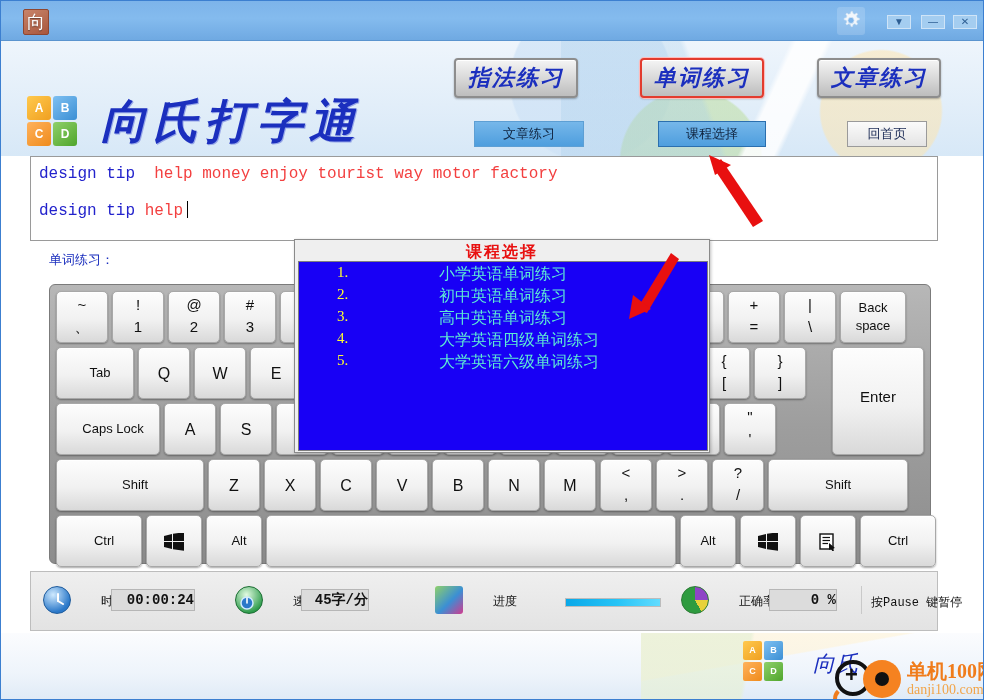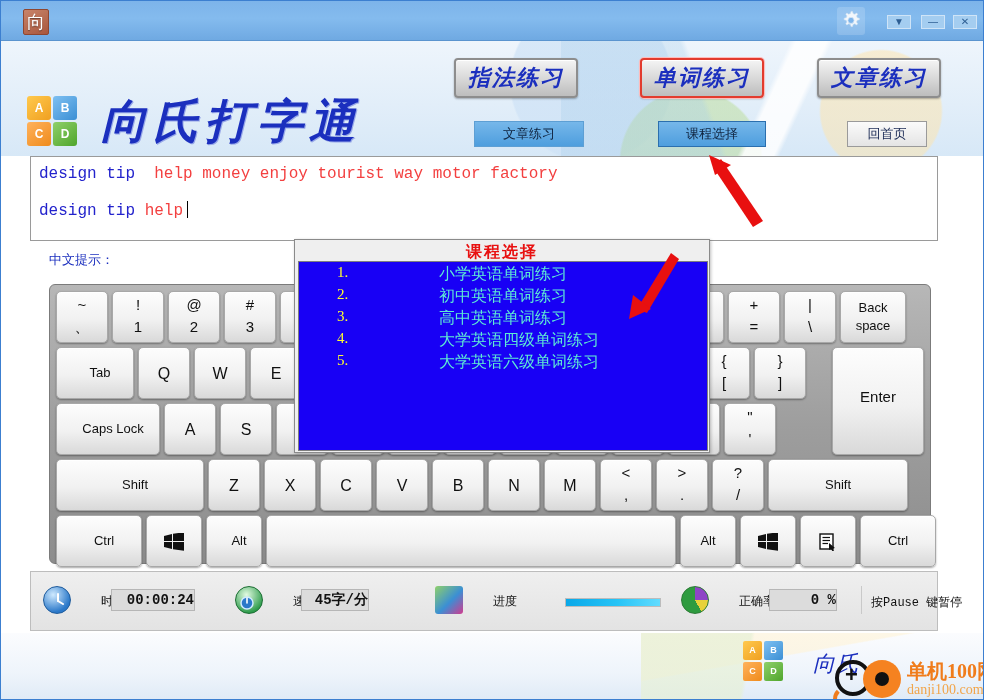--- a/index.html
+++ b/index.html
@@ -365,21 +365,21 @@
 
   <div class="actbtn blue a1">文章练习</div>
   <div class="actbtn blue a2">课程选择</div>
   <div class="actbtn gray a3">回首页</div>
 
   <div class="typing-wrap">
     <div class="line l2"><span class="tok-done">design tip </span><span class="tok-todo">help</span><span class="caret"></span></div>
     <div class="line l1"><span class="tok-done">design tip </span><span class="tok-todo"> help money enjoy tourist way motor factory</span></div>
   </div>
 
-  <div class="hint-label">中文提示：</div>
+  <div class="hint-label">单词练习：</div>
 
   <div class="kb" id="kb">
       <div class="krow"><div class="key dual" style="width: 52px;"><span class="lbl top">~</span><span class="lbl bot">、</span></div><div class="key dual" style="width: 52px;"><span class="lbl top">!</span><span class="lbl bot">1</span></div><div class="key dual" style="width: 52px;"><span class="lbl top">@</span><span class="lbl bot">2</span></div><div class="key dual" style="width: 52px;"><span class="lbl top">#</span><span class="lbl bot">3</span></div><div class="key dual" style="width: 52px;"><span class="lbl top">$</span><span class="lbl bot">4</span></div><div class="key dual" style="width: 52px;"><span class="lbl top">%</span><span class="lbl bot">5</span></div><div class="key dual" style="width: 52px;"><span class="lbl top">^</span><span class="lbl bot">6</span></div><div class="key dual" style="width: 52px;"><span class="lbl top">&amp;</span><span class="lbl bot">7</span></div><div class="key dual" style="width: 52px;"><span class="lbl top">*</span><span class="lbl bot">8</span></div><div class="key dual" style="width: 52px;"><span class="lbl top">(</span><span class="lbl bot">9</span></div><div class="key dual" style="width: 52px;"><span class="lbl top">)</span><span class="lbl bot">0</span></div><div class="key dual" style="width: 52px;"><span class="lbl top">_</span><span class="lbl bot">-</span></div><div class="key dual" style="width: 52px;"><span class="lbl top">+</span><span class="lbl bot">=</span></div><div class="key dual" style="width: 52px;"><span class="lbl top">|</span><span class="lbl bot">\</span></div><div class="key bsp" style="width: 66px;"><span class="lbl t1">Back</span><span class="lbl t2">space</span></div></div>
       <div class="krow" style="position: relative;"><div class="key wide" style="width: 78px;"><span class="lbl">Tab</span></div><div class="key single" style="width: 52px;"><span class="lbl">Q</span></div><div class="key single" style="width: 52px;"><span class="lbl">W</span></div><div class="key single" style="width: 52px;"><span class="lbl">E</span></div><div class="key single" style="width: 52px;"><span class="lbl">R</span></div><div class="key single" style="width: 52px;"><span class="lbl">T</span></div><div class="key single" style="width: 52px;"><span class="lbl">Y</span></div><div class="key single" style="width: 52px;"><span class="lbl">U</span></div><div class="key single" style="width: 52px;"><span class="lbl">I</span></div><div class="key single" style="width: 52px;"><span class="lbl">O</span></div><div class="key single" style="width: 52px;"><span class="lbl">P</span></div><div class="key dual" style="width: 52px;"><span class="lbl top">{</span><span class="lbl bot">[</span></div><div class="key dual" style="width: 52px;"><span class="lbl top">}</span><span class="lbl bot">]</span></div><div class="key enter" style="width: 92px; position: absolute; right: 0px; top: 0px; margin-right: 0px;">
           <span class="lbl">Enter</span>
         </div></div>
       <div class="krow"><div class="key wide" style="width: 104px;"><span class="lbl">Caps Lock</span></div><div class="key single" style="width: 52px;"><span class="lbl">A</span></div><div class="key single" style="width: 52px;"><span class="lbl">S</span></div><div class="key single" style="width: 52px;"><span class="lbl">D</span></div><div class="key single" style="width: 52px;"><span class="lbl">F</span></div><div class="key single" style="width: 52px;"><span class="lbl">G</span></div><div class="key single" style="width: 52px;"><span class="lbl">H</span></div><div class="key single" style="width: 52px;"><span class="lbl">J</span></div><div class="key single" style="width: 52px;"><span class="lbl">K</span></div><div class="key single" style="width: 52px;"><span class="lbl">L</span></div><div class="key dual" style="width: 52px;"><span class="lbl top">:</span><span class="lbl bot">;</span></div><div class="key dual" style="width: 52px;"><span class="lbl top">"</span><span class="lbl bot">'</span></div></div>
       <div class="krow"><div class="key wide" style="width: 148px;"><span class="lbl">Shift</span></div><div class="key single" style="width: 52px;"><span class="lbl">Z</span></div><div class="key single" style="width: 52px;"><span class="lbl">X</span></div><div class="key single" style="width: 52px;"><span class="lbl">C</span></div><div class="key single" style="width: 52px;"><span class="lbl">V</span></div><div class="key single" style="width: 52px;"><span class="lbl">B</span></div><div class="key single" style="width: 52px;"><span class="lbl">N</span></div><div class="key single" style="width: 52px;"><span class="lbl">M</span></div><div class="key dual" style="width: 52px;"><span class="lbl top">&lt;</span><span class="lbl bot">,</span></div><div class="key dual" style="width: 52px;"><span class="lbl top">&gt;</span><span class="lbl bot">.</span></div><div class="key dual" style="width: 52px;"><span class="lbl top">?</span><span class="lbl bot">/</span></div><div class="key wide rt" style="width: 140px;"><span class="lbl">Shift</span></div></div>
       <div class="krow"><div class="key wide" style="width: 86px;"><span class="lbl">Ctrl</span></div><div class="key single" style="width: 56px;"><svg class="glyph" width="20" height="18" viewBox="0 0 20 18" style="left:50%;margin-left:-10px;top:17px">
             <g fill="#111">

